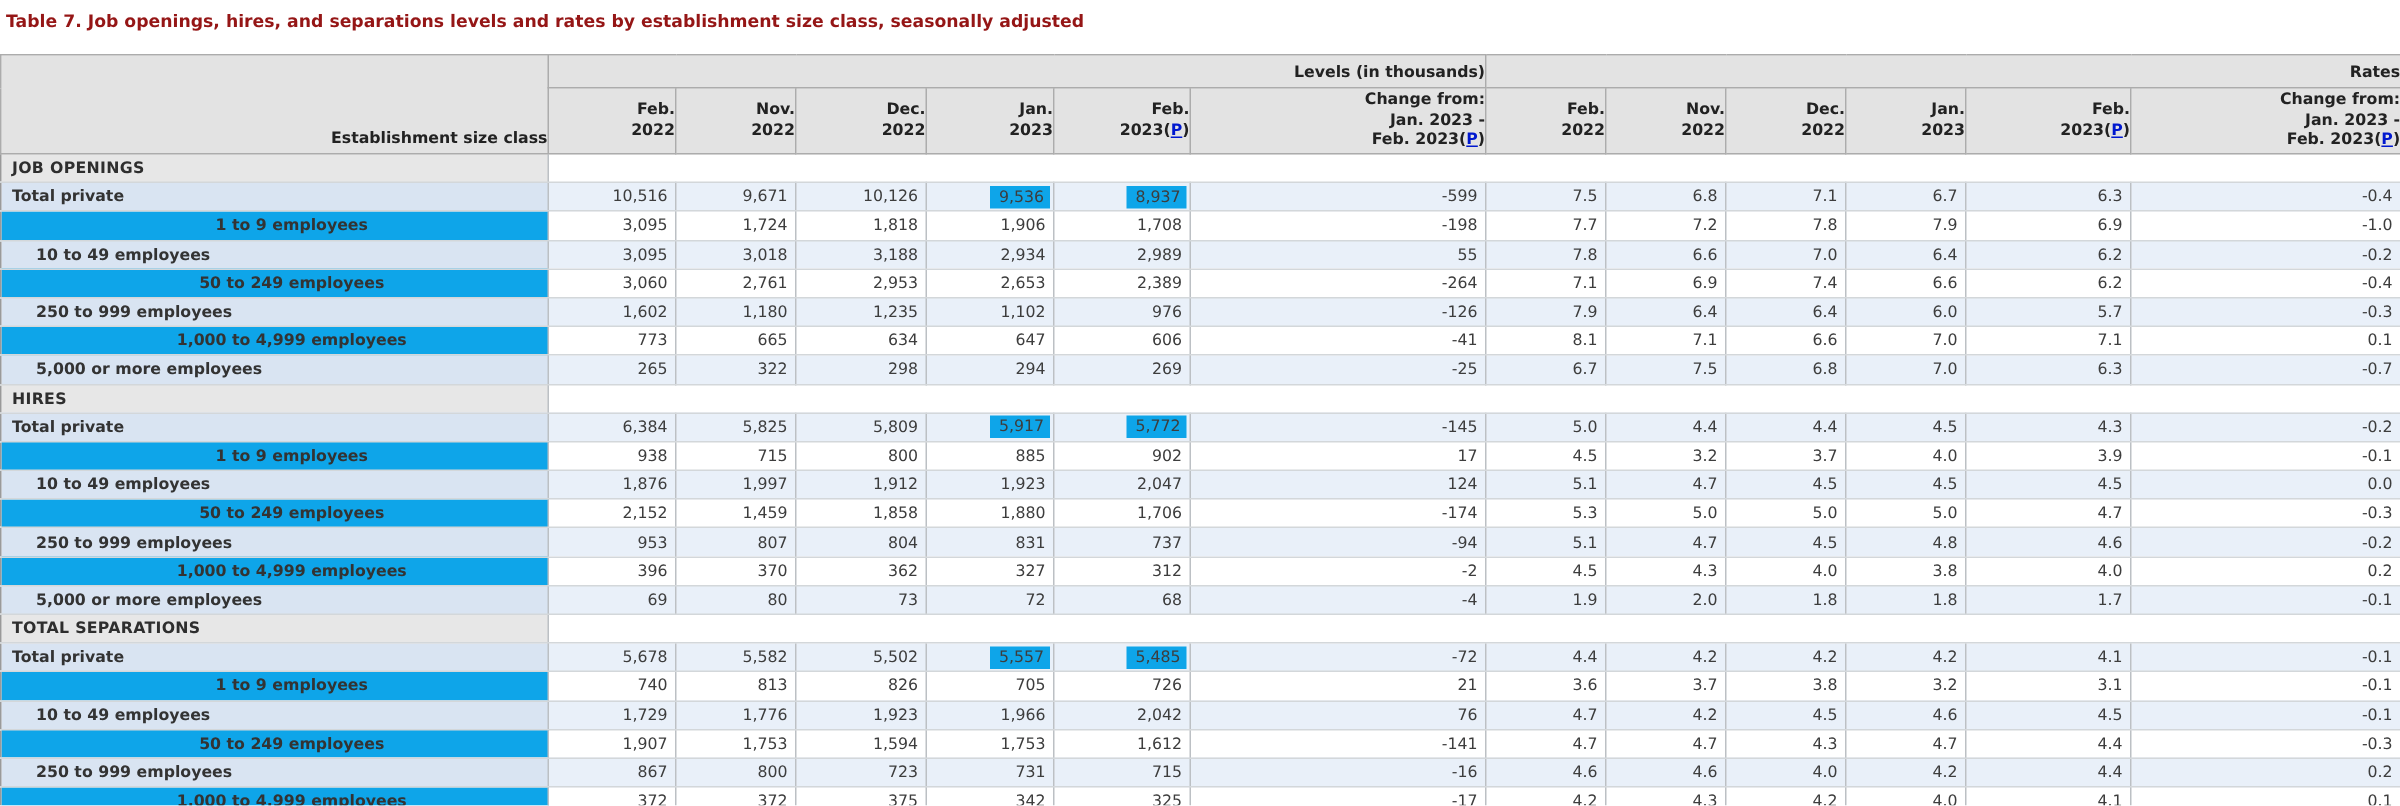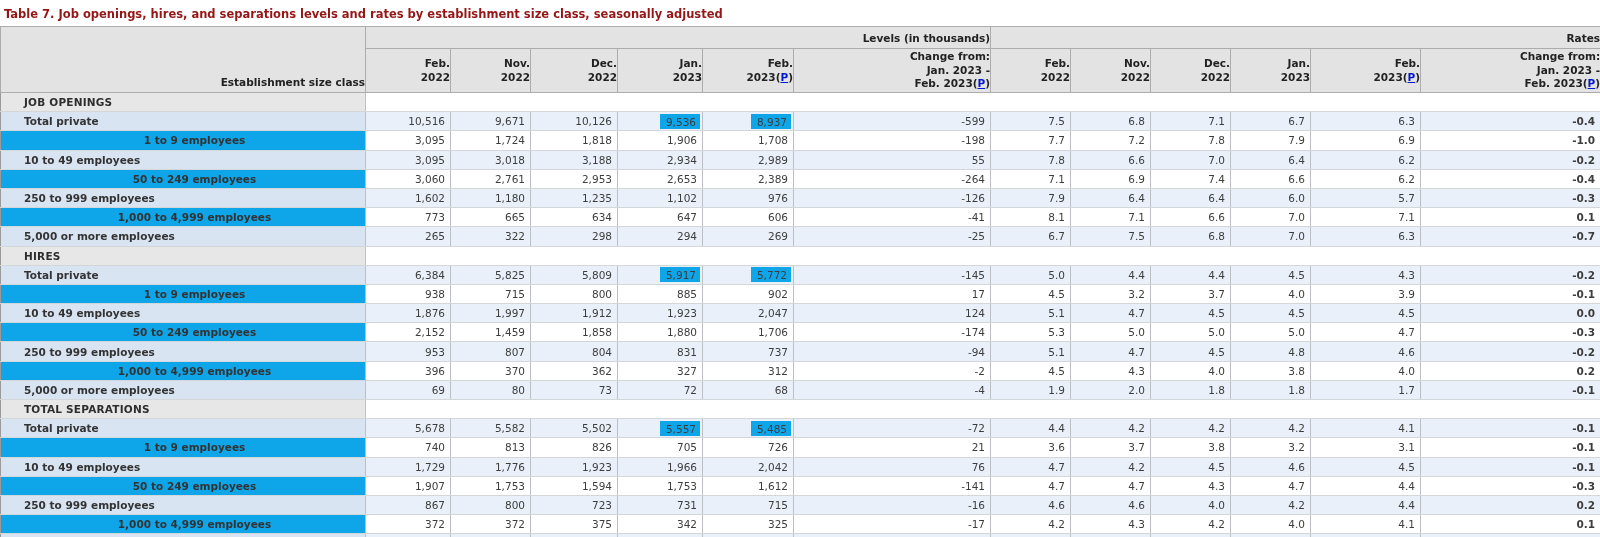--- a/index.html
+++ b/index.html
@@ -1,29 +1,29 @@
 <!DOCTYPE html>
 <html><head>
 <meta charset="utf-8">
 <style>
   html,body { margin:0; padding:0; background:#fff; }
   body { font-family:"DejaVu Sans","Liberation Sans",sans-serif; }
   .page { width:1600px; height:537px; overflow:hidden; background:#fff; }
-  .title { color:#951616; font-weight:bold; font-size:11.5px; padding:7px 0 5px 4px; letter-spacing:0; }
+  .title { color:#951616; font-weight:bold; font-size:11.5px; padding:7px 0 15px 4px; letter-spacing:0; }
   table { border-collapse:collapse; table-layout:fixed; width:1600px; border:1px solid #9a9a9a; }
   thead th { background:#e3e3e3; border:1px solid #acacac; font-size:10.5px; color:#222; font-weight:bold; text-align:right; padding:0; }
   tr.band th { height:21px; }
   th.colhead { height:43px; vertical-align:middle; line-height:1.32; font-size:10.5px; }
   th.rowhead { vertical-align:bottom; padding-bottom:4px; }
   a.plink { color:#0018cf; text-decoration:underline; cursor:pointer; font-weight:bold; }
   tbody th, tbody td { height:18.2px; font-size:10.5px; padding:0; }
   tbody td.num { text-align:right; padding-right:5px; color:#3d3d3d; font-weight:normal;
                  border-right:1px solid #bcc0c4; border-bottom:1px solid #d3d7da; }
-  tbody td.num:last-child { border-right:none;font-weight:bold; }
-  tbody th.lbl { text-align:left; font-weight:bold; color:#333; padding-left:23px;
+  tbody td.num:last-child { border-right:none; }
+  tbody th.lbl { text-align:left; font-weight:bold; color:#333; padding-left:7px;
                  border-right:1px solid #bcc0c4; border-bottom:1px solid #d3d7da; }
   tbody th.lbl.sub { padding-left:23px; }
   tr.blue td.num { background:#e9f0f9; }
   tr.blue th.lbl { background:#d9e4f2; }
   tr.white td.num { background:#ffffff; }
   tr.white th.lbl { background:#0ea5e9;text-align:center; }
   tr.sectionrow th.lbl { background:#e7e7e7; color:#2e2e2e; letter-spacing:0.2px; }
   tr.sectionrow td.blank { background:#ffffff; border-bottom:1px solid #d3d7da; }
   .hl { background:#0ea5e9; padding:1.5px 4px 1.5px 6px; margin-right:-3px; }
 </style>

